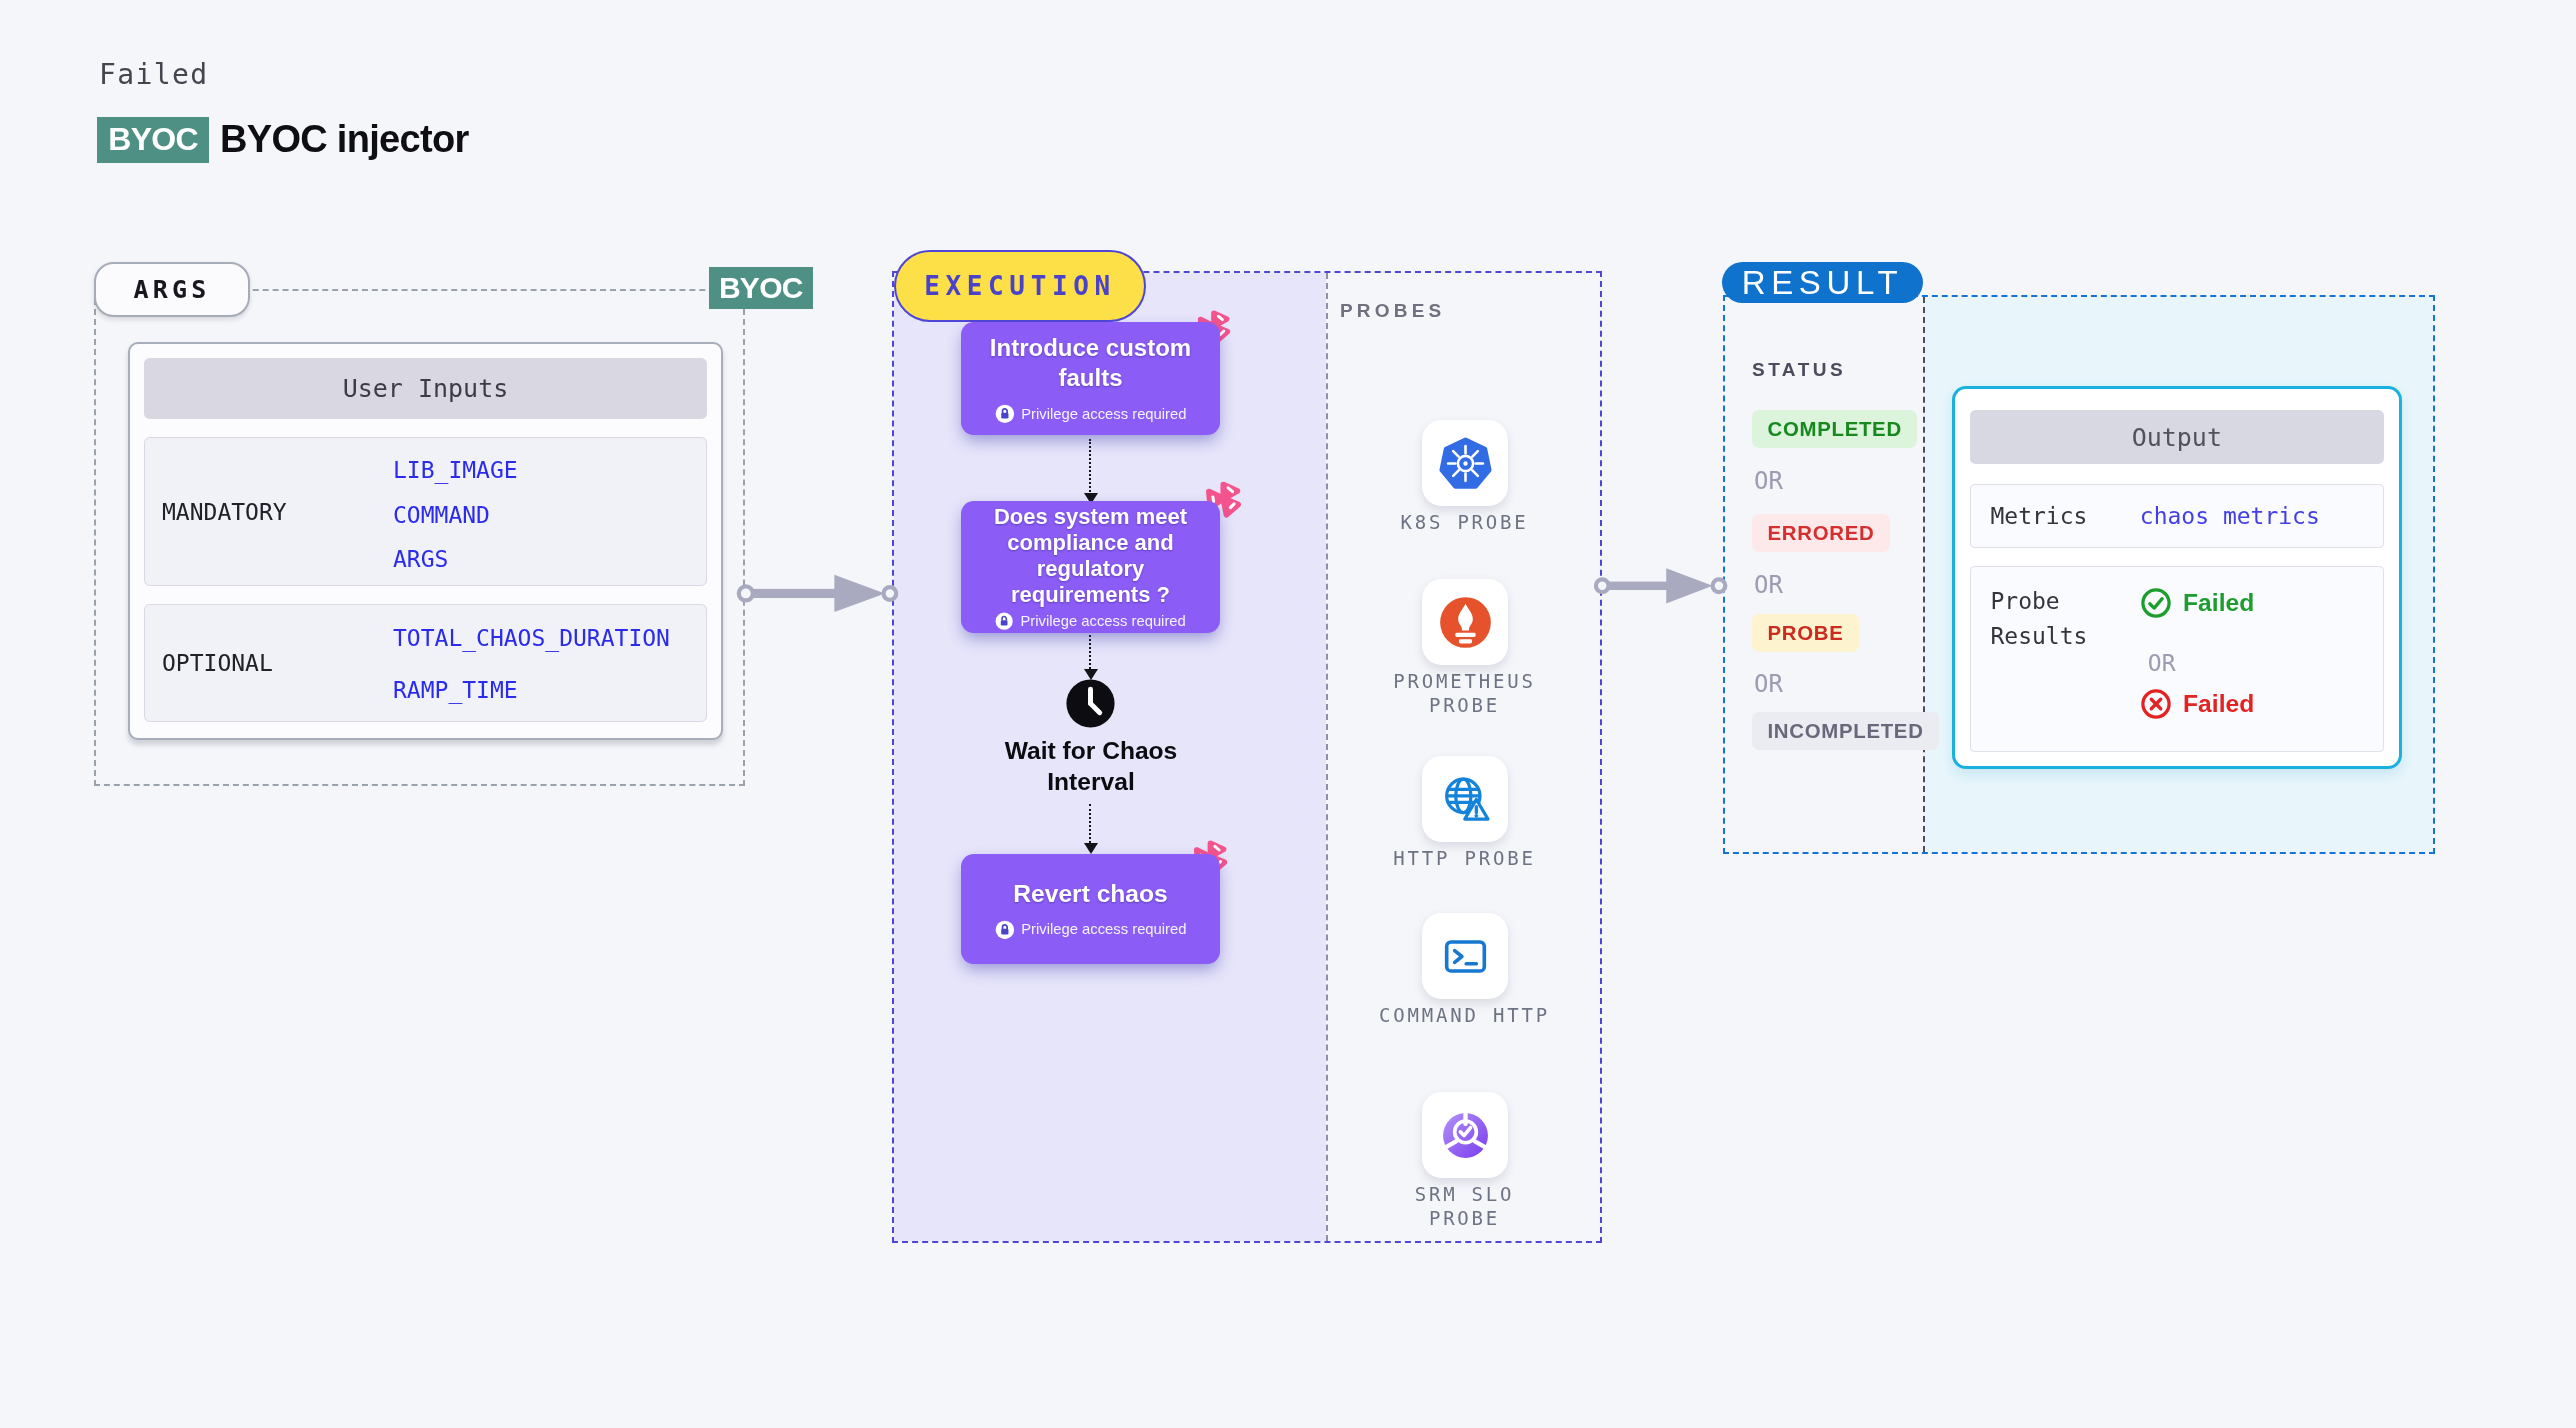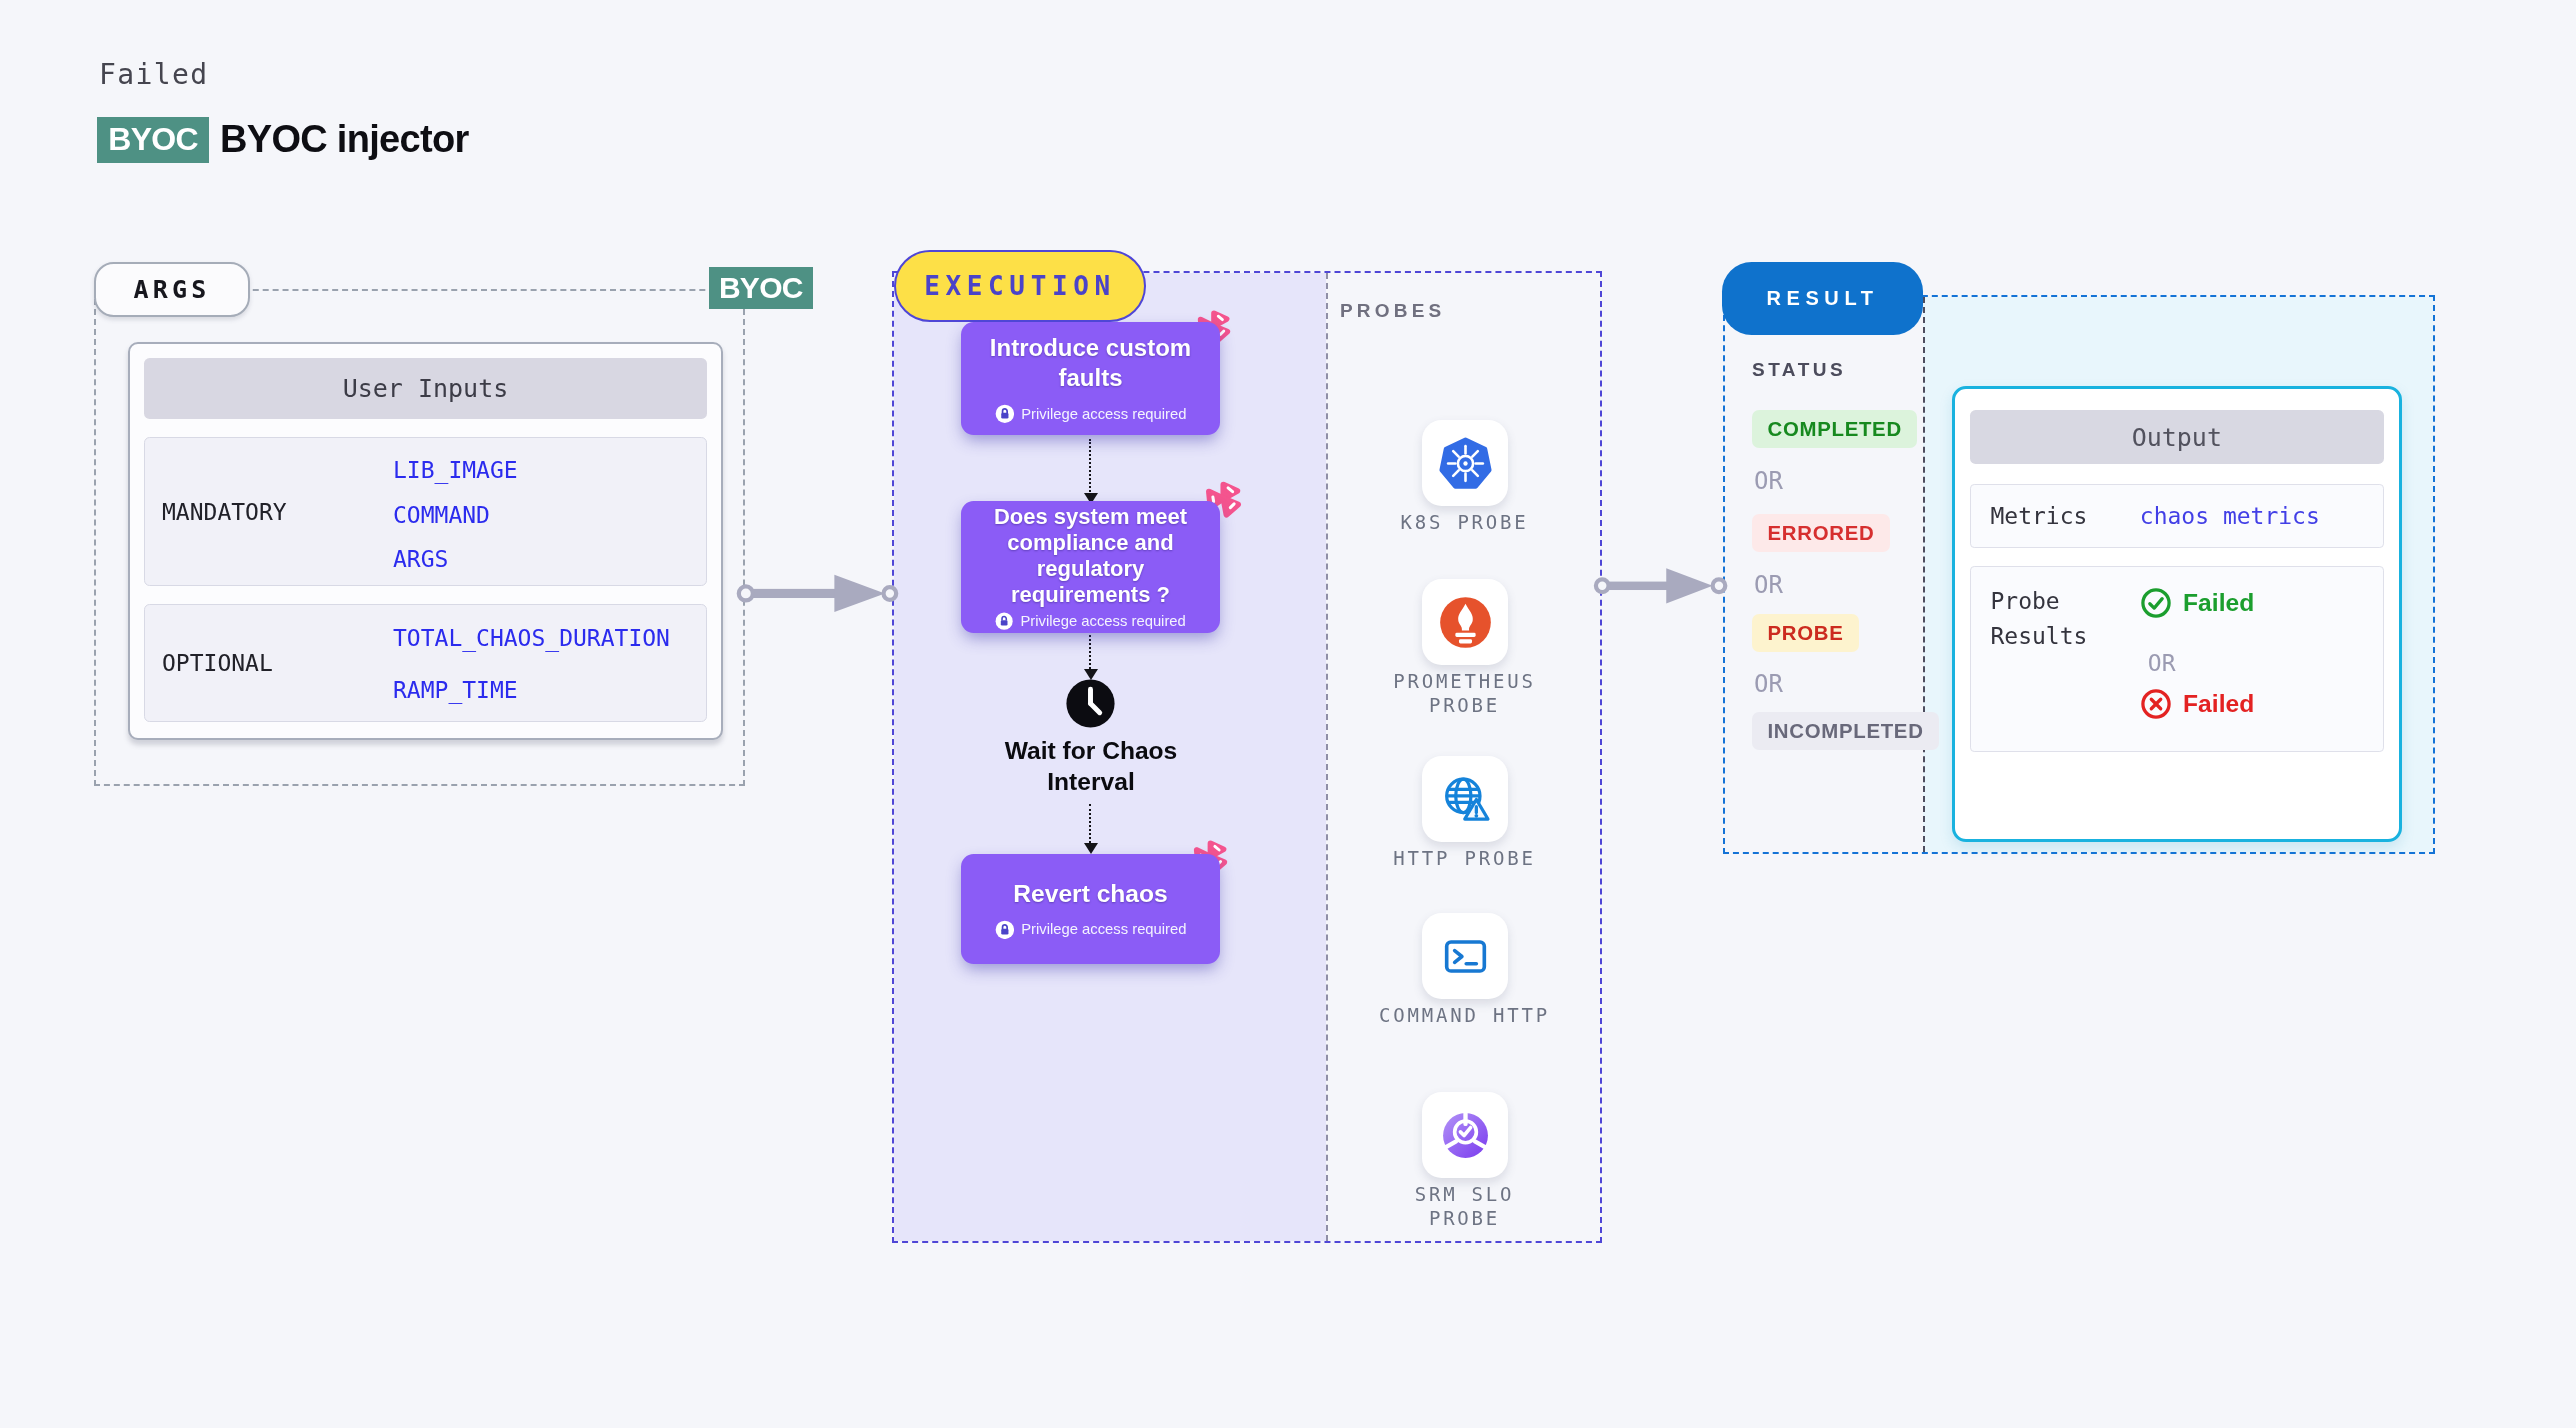--- a/index.html
+++ b/index.html
@@ -101,38 +101,38 @@
   .probe-caption {
     left:1373px; width:183px; text-align:center;
     font-size:19px; letter-spacing:2.8px; line-height:24px; color:#6d7383;
   }
 
   
   .result-frame { left:1723px; top:295px; width:712px; height:559px; border:2.8px dashed #1473d6; }
   .result-fill { position:absolute; left:198px; top:0; right:0; height:100%; background:#e8f6fc; }
   .result-divider { position:absolute; left:198px; top:0; height:100%; border-left:2.1px dashed #4d4d5e; }
   .result-pill {
-    left:1722px; top:262px; width:201px; height:73px; background:#0f72cc; border-radius:29.6px; z-index:4;
+    left:1722px; top:262px; width:201px; height:41px; background:#0f72cc; border-radius:29.6px; z-index:4;
     display:flex; align-items:center; justify-content:center;
-    font-size:20px; font-weight:700; letter-spacing:5.6px; color:#fff;
+    font-size:33px; font-weight:400; letter-spacing:5.6px; color:#fff;
   }
   .status-heading { left:1752px; top:359px; font-size:19px; font-weight:700; letter-spacing:3.5px; color:#4c4c5c; }
   .status-pill {
     position:absolute; left:1752px; display:inline-block; border-radius:7px;
     font-size:20.4px; font-weight:700; padding:7.7px 15.5px; letter-spacing:0.7px;
   }
   .pill-success { top:410px; background:#dcf3dc; color:#17891f; }
   .pill-error   { top:514px; background:#fde9e9; color:#d62f2f; }
   .pill-warning { top:614px; background:#fdf3ce; color:#cc2b1f; }
   .pill-neutral { top:712px; background:#ebebf2; color:#68687a; }
   .or-text { position:absolute; left:1754px; font-size:24px; color:#9b9bb2; }
   .or-1 { top:467px; } .or-2 { top:571px; } .or-3 { top:670px; }
 
   .output-card {
-    left:1952px; top:386px; width:450px; height:456px; background:#fff;
+    left:1952px; top:386px; width:450px; height:383px; background:#fff;
     border:3.5px solid #19b2df; border-radius:14px; z-index:3;
     box-shadow:0 5.6px 12.7px rgba(25,140,180,.15);
   }
   .output-header {
     position:absolute; left:14.8px; top:21px; width:414px; height:54px; background:#d8d8e2; border-radius:5.6px;
     display:flex; align-items:center; justify-content:center; font-size:25px; color:#52525e;
   }
   .output-row { position:absolute; left:14.8px; width:414px; background:#fafbfe; border:1.4px solid #dfe0ea; border-radius:4.2px; }
   .metrics-row { top:95px; height:64px; }
   .probe-results-row { top:177px; height:186px; }

